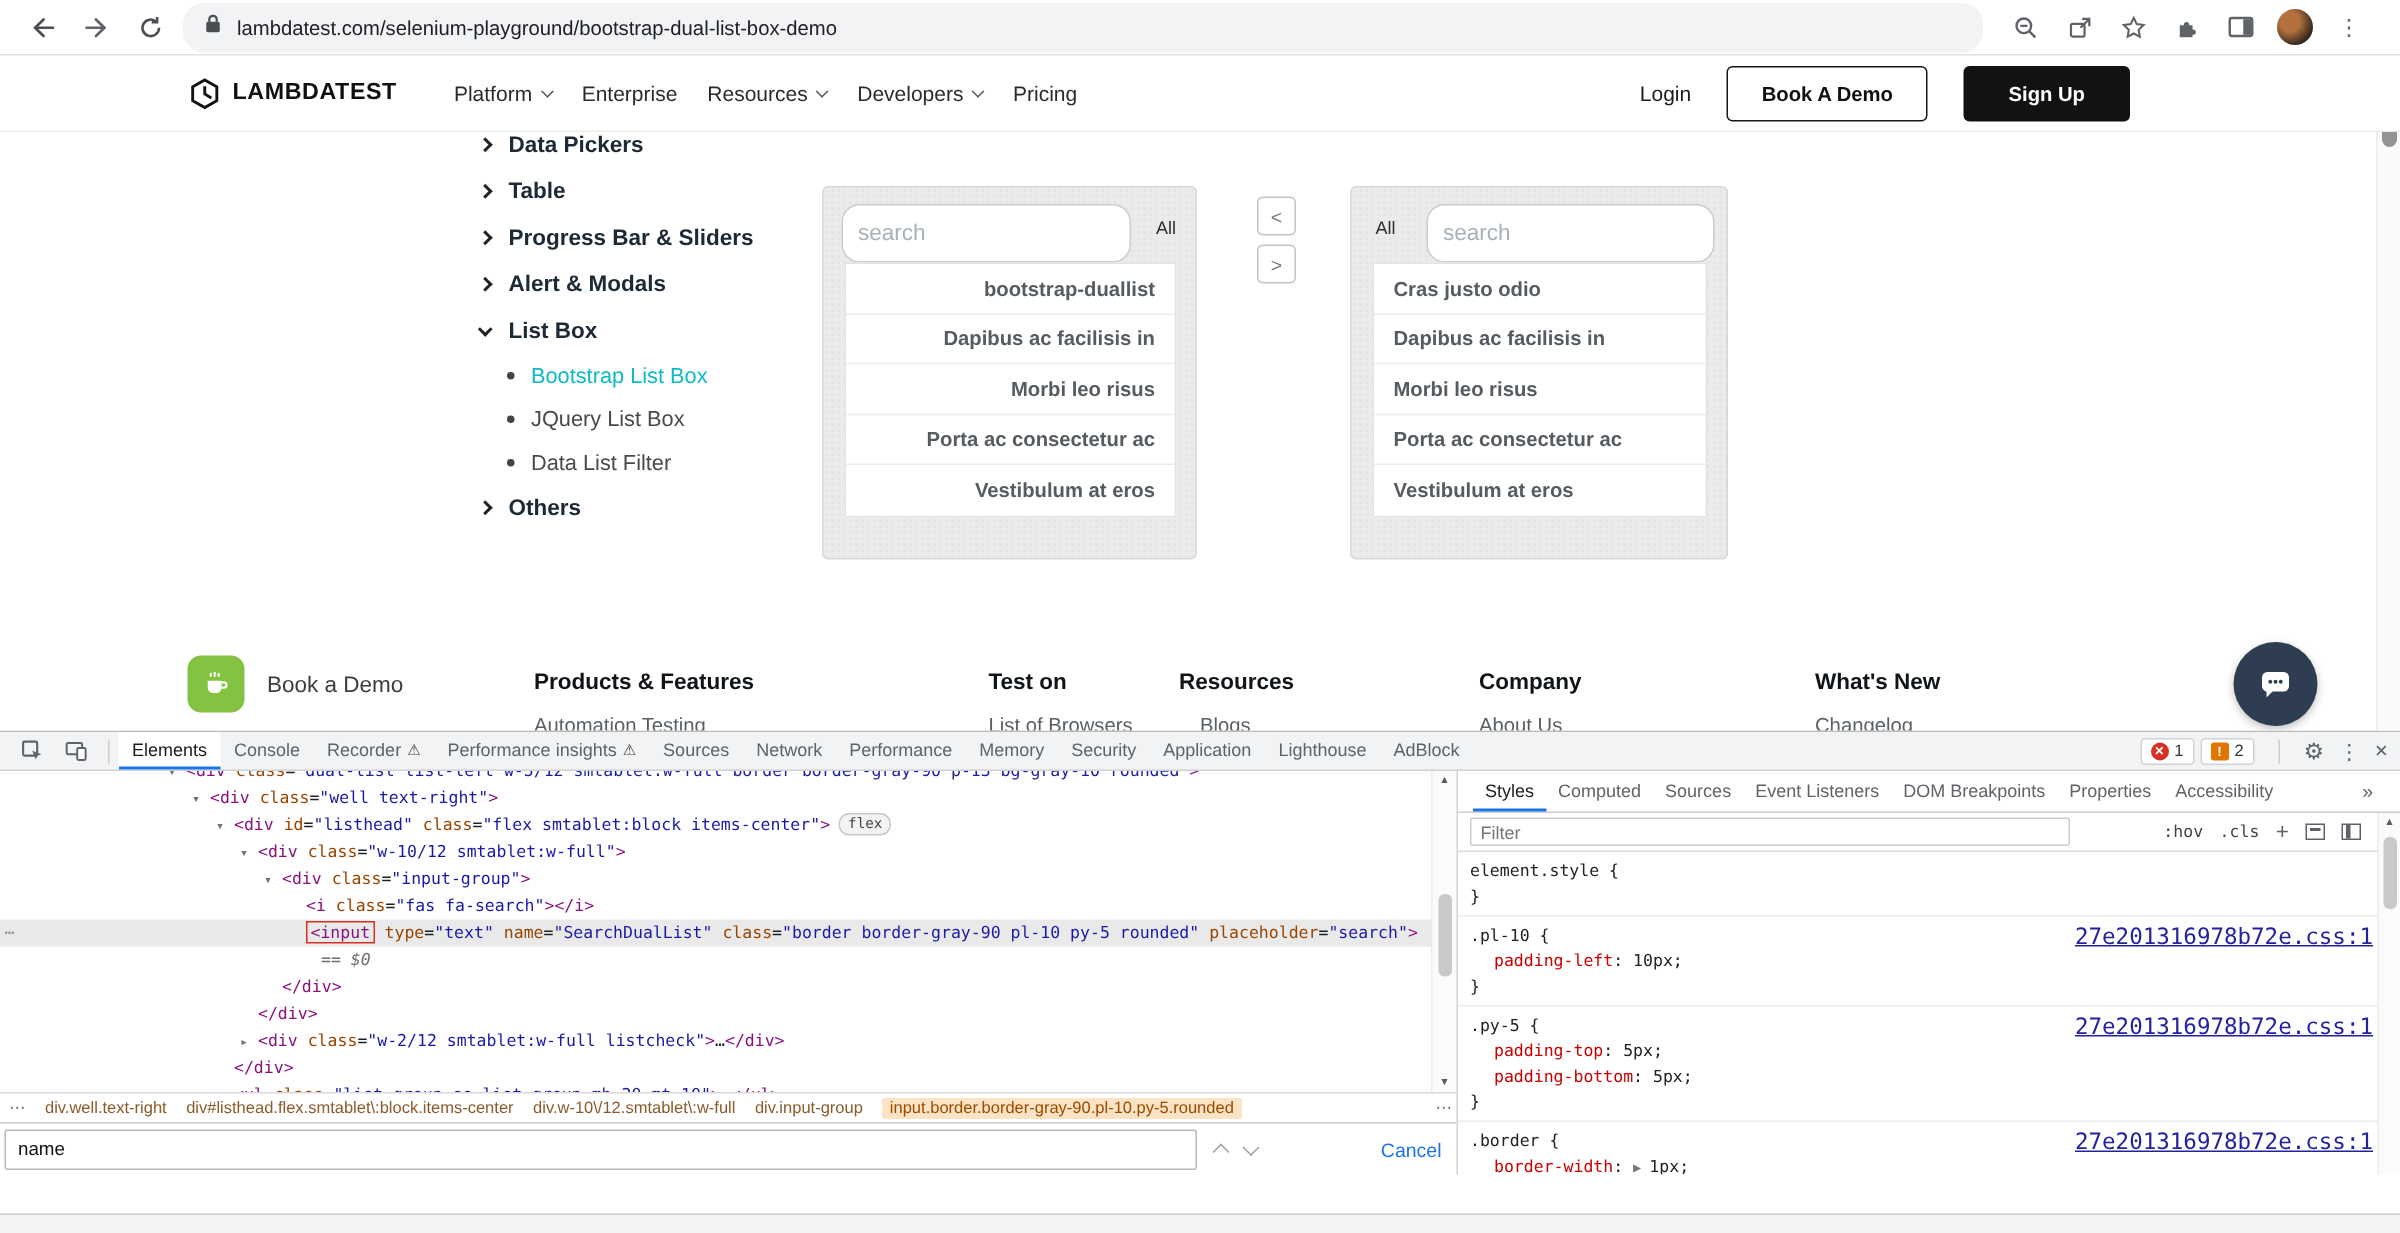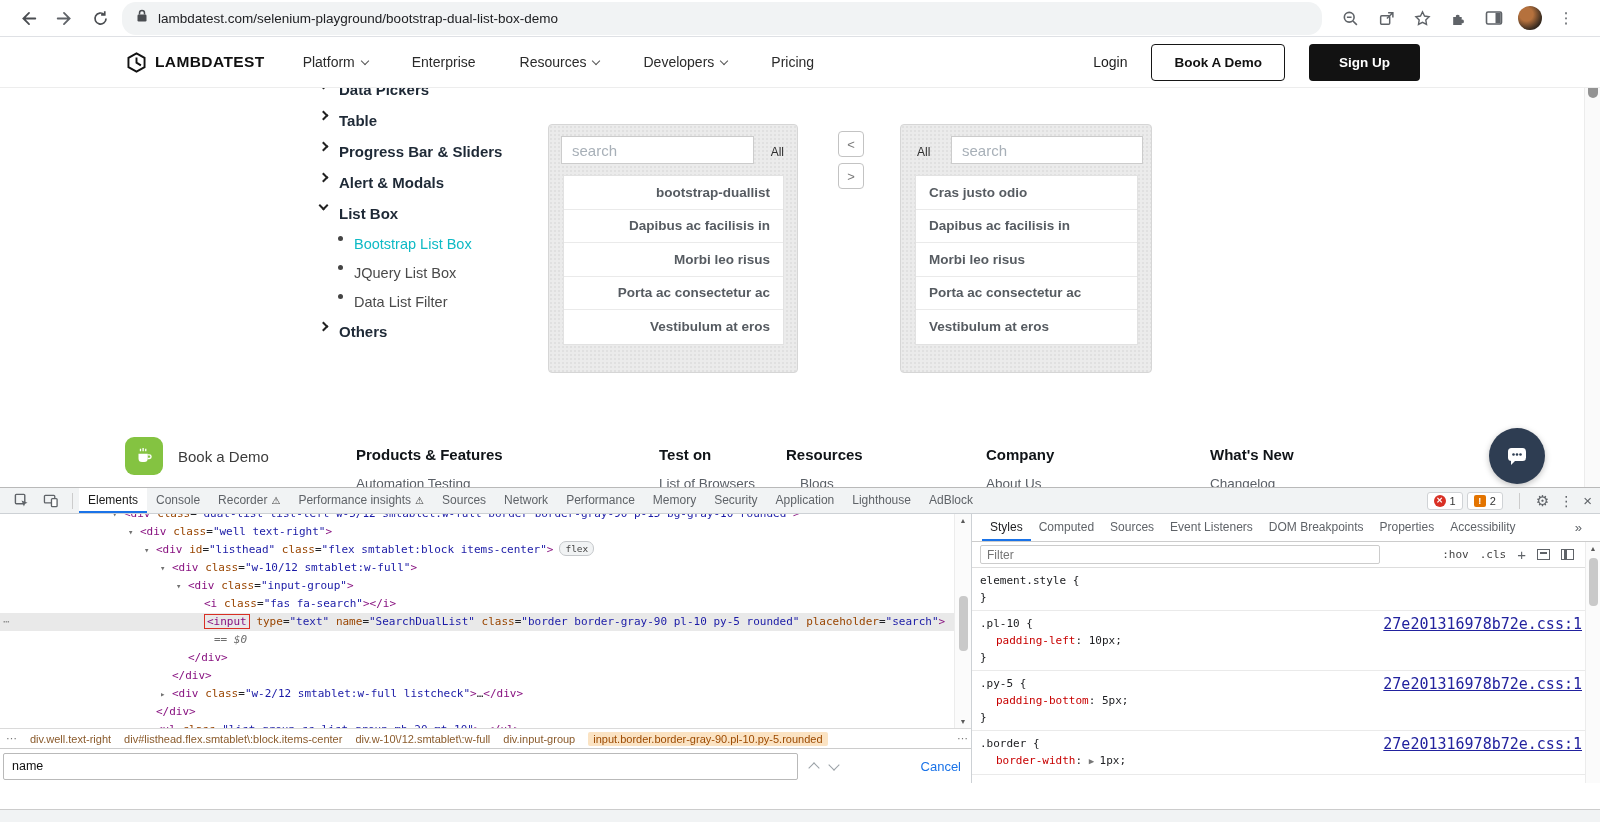--- a/index.html
+++ b/index.html
@@ -12,43 +12,43 @@
   .omnibox{width:1200px;height:33px;background:#f1f3f4;border-radius:14px;display:flex;align-items:center;padding:0 14px;margin-left:4px}
   .url{font-size:13.5px;color:#202124;margin-left:10px;white-space:nowrap}
   .bbar-right{display:flex;align-items:center;margin-left:10px}
   .avatar{width:24px;height:24px;border-radius:50%;background:radial-gradient(circle at 35% 35%,#b5713d 0 30%,#3a2c20 70%,#15110c)}
   .kebab{font-size:15px;color:#5f6368;letter-spacing:0}
 
   
   .shead{position:absolute;top:37px;left:0;width:1600px;height:51px;background:#fff;border-bottom:1px solid #ededed;display:flex;align-items:center;z-index:5}
   .logo{display:flex;align-items:center;gap:7px;margin-left:125px}
   .logo-text{font-size:15.5px;font-weight:800;color:#101010;letter-spacing:.4px}
-  .mainnav{display:flex;align-items:center;gap:44px;margin-left:38px;font-size:14px;color:#2b2b2b}
+  .mainnav{display:flex;align-items:center;gap:20px;margin-left:38px;font-size:14px;color:#2b2b2b}
   .nav-item{display:flex;align-items:center;cursor:pointer}
   .chev{display:inline-block;width:6px;height:6px;border-right:1.4px solid #555;border-bottom:1.4px solid #555;transform:rotate(45deg);margin-left:7px;margin-top:-3px}
   .hright{margin-left:auto;margin-right:180px;display:flex;align-items:center;gap:24px}
   .login{font-size:14px;color:#1b1b1b}
   .btn-outline{border:1px solid #161616;border-radius:4px;background:#fff;color:#111;font-size:13.5px;font-weight:700;padding:10px 22px}
   .btn-dark{border-radius:4px;color:#fff;font-size:13.5px;font-weight:700;padding:11px 30px;border:0}
 
   
   .page{position:absolute;top:37px;left:0;width:1600px;height:450px;background:#fff;overflow:hidden;z-index:1}
   .desc{position:absolute;left:545px;top:46px;font-size:14.5px;color:#3a4552}
   .side{position:absolute;left:320px;top:44px;width:215px}
-  .side-item{display:flex;height:31px;font-size:15px;font-weight:700;color:#1e2936;cursor:pointer}
+  .side-item{display:flex;align-items:center;height:31px;font-size:15px;font-weight:700;color:#1e2936;cursor:pointer}
   .side-item.sub{height:29px;font-weight:400;font-size:14.5px;color:#4a4a4a;padding-left:18px}
   .schev{display:inline-block;width:7px;height:7px;border-right:2px solid #222;border-bottom:2px solid #222;margin-right:12px;flex:0 0 auto}
   .schev.r{transform:rotate(-45deg)}
   .schev.d{transform:rotate(45deg);margin-top:-3px}
   .bullet{width:5px;height:5px;border-radius:50%;background:#444;margin-right:11px;flex:0 0 auto}
 
   .panel{position:absolute;top:87px;height:249px;background:#ebebeb;background-image:radial-gradient(#e0e0e0 1px,transparent 1px);background-size:4px 4px;border:1px solid #d6d6d6;border-radius:4px}
   .panel.pl{left:548px;width:250px}
   .panel.pr{left:900px;width:252px}
-  .search-inp{position:absolute;top:11px;height:28px;background:#fff;border:1px solid #ccc;border-radius:0;font-size:15px;padding:0 10px;color:#c2410c;font-family:"Liberation Sans",sans-serif}
+  .search-inp{position:absolute;top:11px;height:39px;background:#fff;border:1px solid #ccc;border-radius:12px;font-size:15px;padding:0 10px;color:#c2410c;font-family:"Liberation Sans",sans-serif}
   .search-inp::placeholder{color:#a8b0b8}
   .panel.pl .search-inp{left:12px;width:193px}
   .panel.pr .search-inp{left:50px;width:192px}
   .all-lab{position:absolute;top:20px;font-size:12px;color:#2e2e2e}
   .panel.pl .all-lab{right:13px}
   .panel.pr .all-lab{left:16px}
   .dl-list{position:absolute;top:50px;left:14px;right:13px;background:#fff;border:1px solid #e2e2e2}
   .dl-row{height:33.5px;border-bottom:1px solid #eaeaea;display:flex;align-items:center;padding:0 13px;font-size:13.5px;font-weight:700;color:#565b61;background:#fff;cursor:pointer}
   .panel.pl .dl-row{justify-content:flex-end}
   .dl-row:last-child{border-bottom:0}
@@ -451,20 +451,21 @@
             </div>
             <div class="rule">
               <div><span>.pl-10 {</span></div>
               <span class="rlink">27e201316978b72e.css:1</span>
               <div class="prop"><span class="pname">padding-left</span><span>: </span><span>10px;</span></div>
               <div>}</div>
             </div>
             <div class="rule">
               <div><span>.py-5 {</span></div>
               <span class="rlink">27e201316978b72e.css:1</span>
+              <div class="prop"><span class="pname">padding-top</span><span>: </span><span>5px;</span></div>
               <div class="prop"><span class="pname">padding-bottom</span><span>: </span><span>5px;</span></div>
               <div>}</div>
             </div>
             <div class="rule">
               <div><span>.border {</span></div>
               <span class="rlink">27e201316978b72e.css:1</span>
               <div class="prop"><span class="pname">border-width</span><span>: </span><span class="pexp">▶ </span><span>1px;</span></div>
             </div>
           </div>
         <div class="sscroll">

